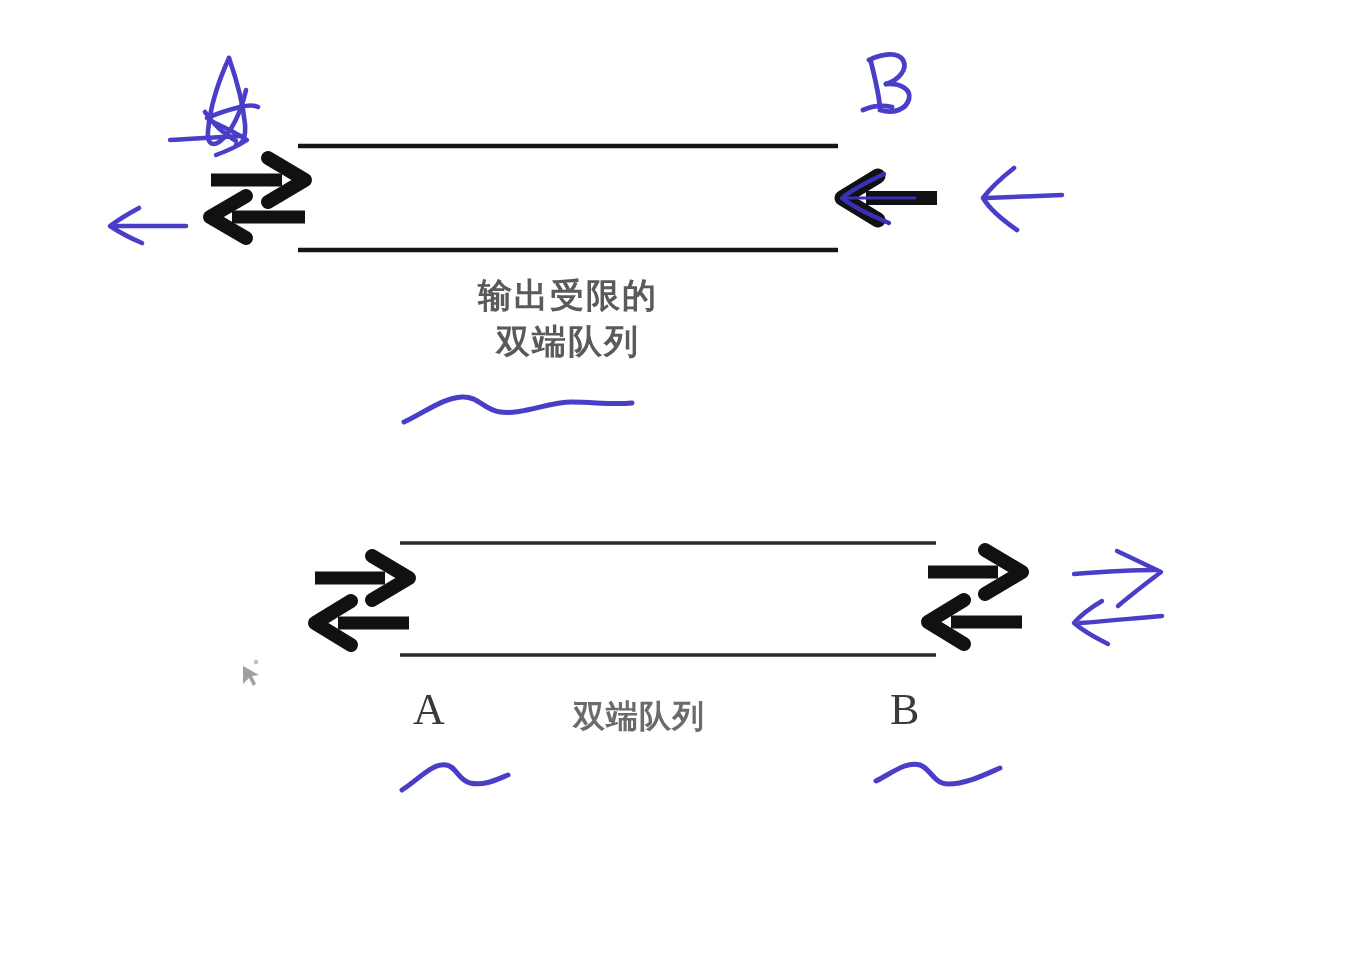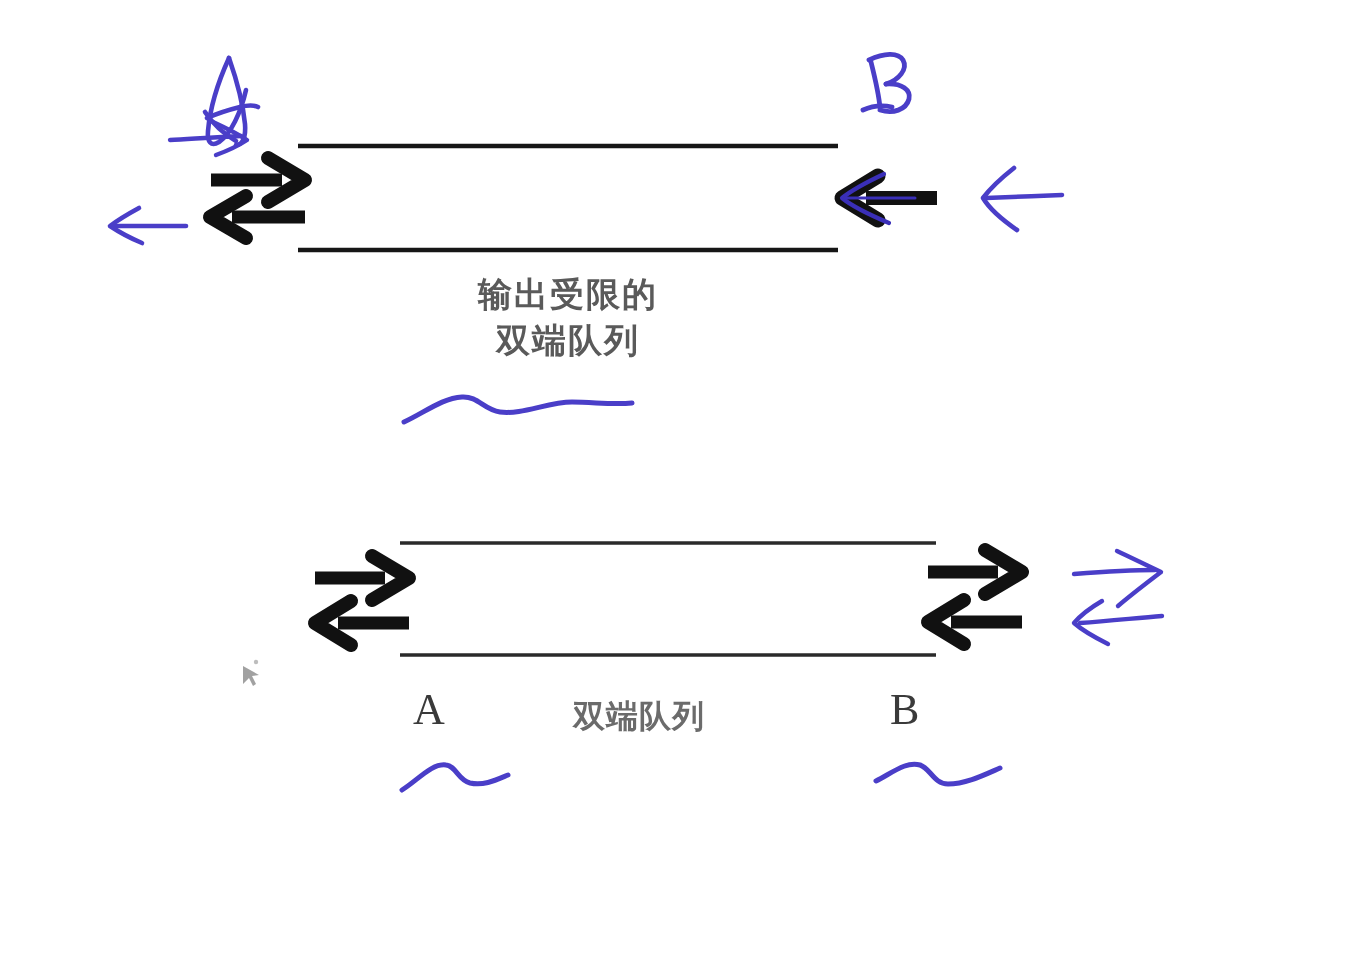--- a/index.html
+++ b/index.html
@@ -20,21 +20,21 @@
   }
   #canvas svg.layer {
     position: absolute;
     left: 0;
     top: 0;
     width: 1360px;
     height: 968px;
   }
   .cn-label {
     position: absolute;
-    font-family: Liberation Serif, serif;
+    font-family: Liberation Sans, sans-serif;
     font-weight: 700;
     color: #595959;
     white-space: nowrap;
     letter-spacing: 2px;
   }
   .cn-label.top {
     font-size: 34px;
     text-align: center;
     line-height: 1.36;
     color: #5a5a5a;

